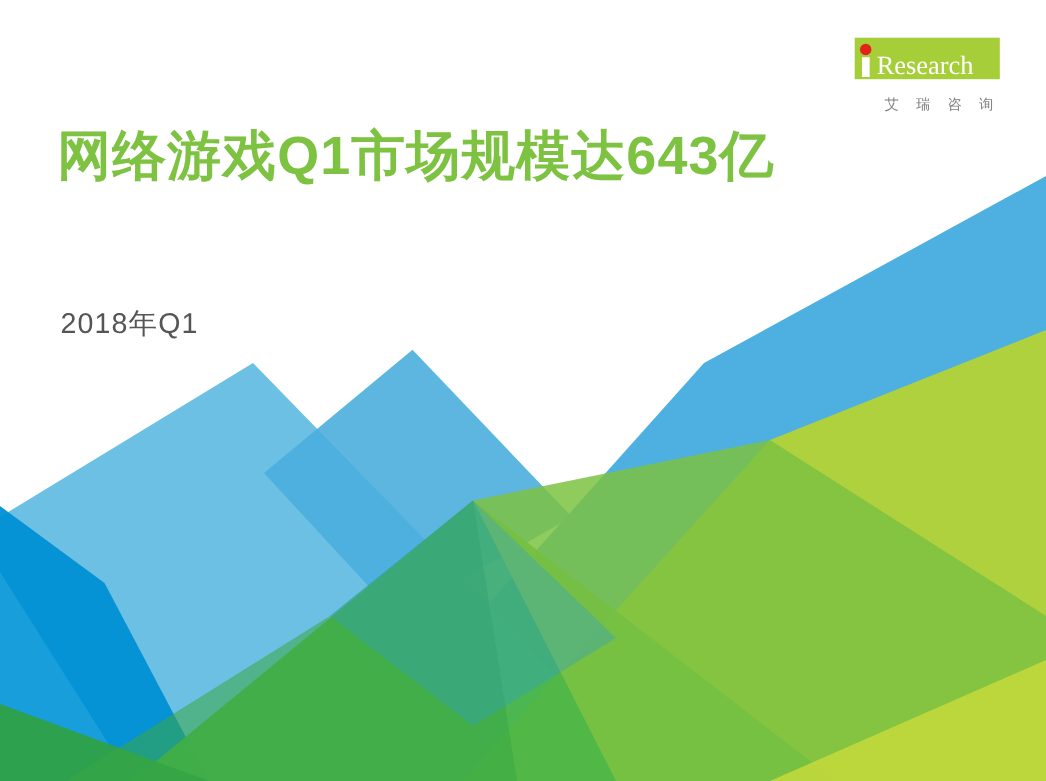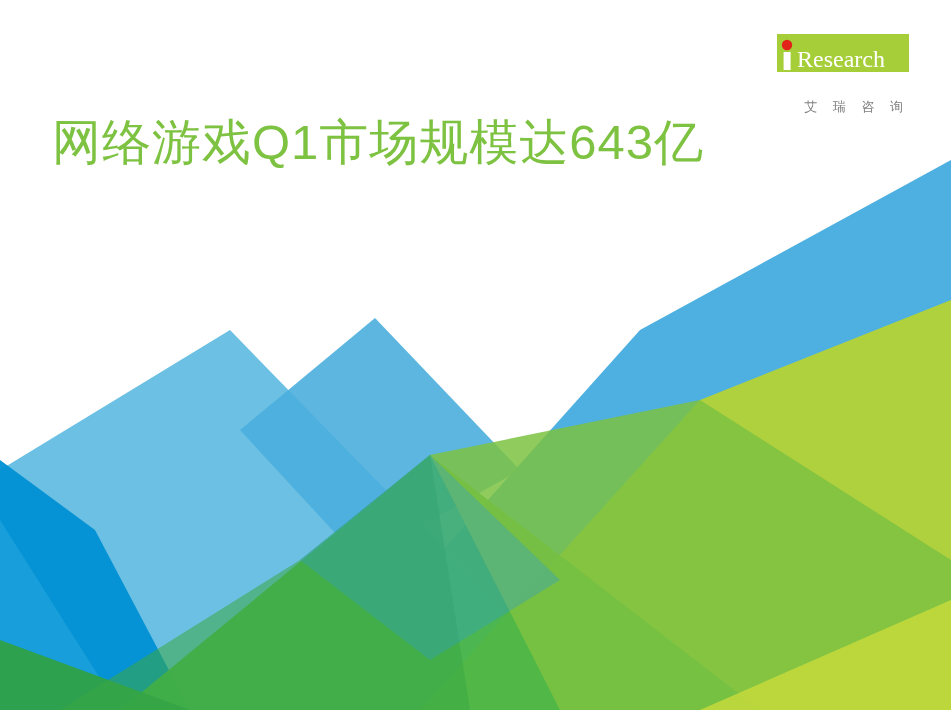--- a/index.html
+++ b/index.html
@@ -32,37 +32,37 @@
     width: 140px;
     text-align: right;
   }
   #logo-mark {
     position: relative;
     display: block;
     width: 140px;
     height: 44px;
   }
   #logo-sub {
-    margin-top: 20px;
+    margin-top: 8px;
     font-size: 13px;
     letter-spacing: 6px;
     color: #7f7f7f;
     text-indent: 6px;
   }
   
   #title-block {
     position: absolute;
     left: 52px;
     top: 112px;
     width: 840px;
   }
   .title-line {
     font-size: 49px;
     line-height: 60px;
-    font-weight: normal;
+    font-weight: bold;
     color: #7ec242;
     letter-spacing: 1px;
     white-space: nowrap;
   }
   #subtitle {
     position: absolute;
     left: 55px;
     top: 277px;
     font-size: 26px;
     color: #555555;
@@ -110,14 +110,15 @@
       <rect x="14.6" y="18" width="7" height="18" fill="#ffffff"></rect>
       <text x="28" y="33" font-family="Liberation Serif, serif" font-size="24" fill="#ffffff">Research</text>
     </svg>
     <div id="logo-sub">艾 瑞 咨 询</div>
   </div>
 
   <div id="title-block">
     <div class="title-line">网络游戏Q1市场规模达643亿</div>
   </div>
 
+  <div id="subtitle">2018年Q1</div>
 
 </div>
 
 </body></html>

